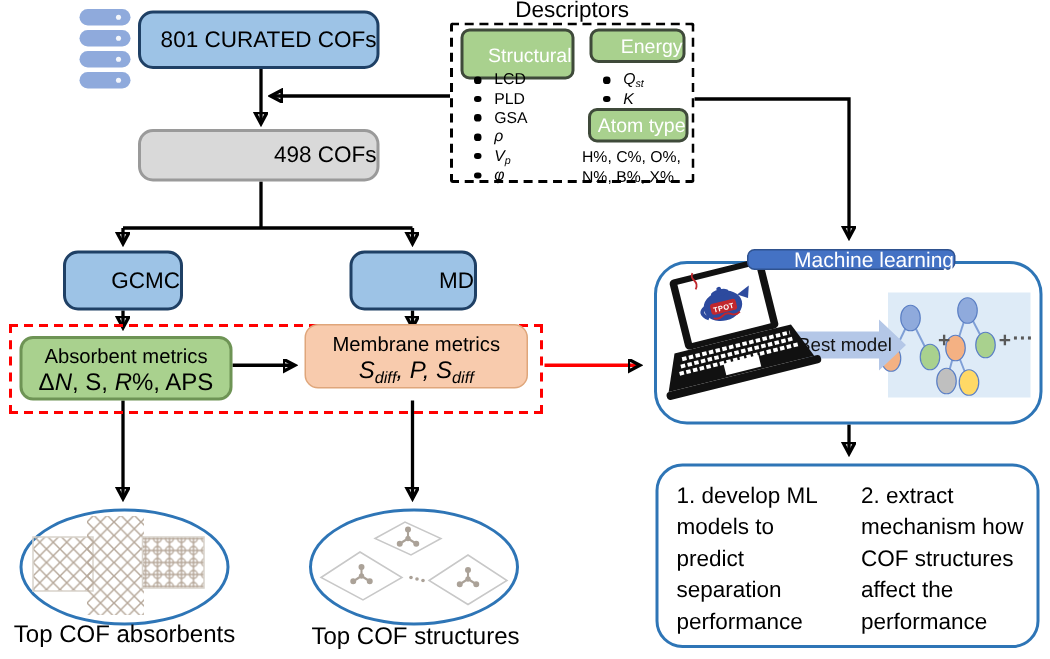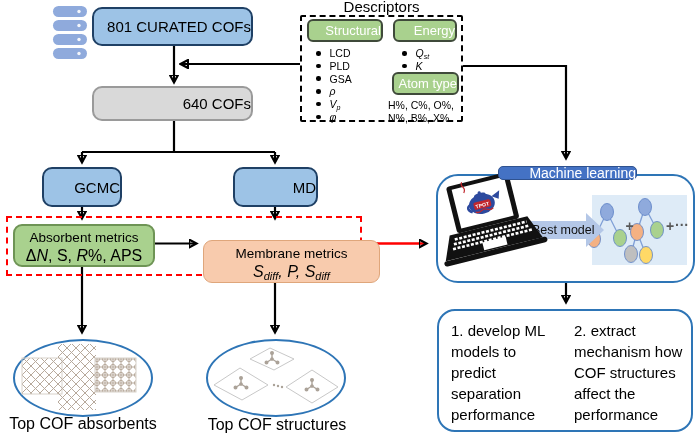--- a/index.html
+++ b/index.html
@@ -93,27 +93,27 @@
         <circle cx="29" cy="48.5" r="1.7"></circle>
     </g>
   </svg>
 
   <div class="box blue-node" style="left:92px;top:7px;width:161px;height:39px">
     <span>801 CURATED COFs</span>
   </div>
 
 
   <div class="box gray-node" style="left:92px;top:86px;width:161px;height:35px">
-    <span>640 COFs</span>
+    <span>498 COFs</span>
   </div>
 
   <div class="title" style="left:300px;top:-2px;width:163px">Descriptors</div>
   <div class="abs dashed-black" style="left:300px;top:15px;width:163px;height:107px"></div>
 
-  <div class="box chip" style="left:307px;top:19px;width:76px;height:23px">
+  <div class="box chip" style="left:307px;top:19px;width:76px;height:34px">
     <span>Structural</span>
   </div>
   <div class="box chip" style="left:393px;top:19px;width:64px;height:23px">
     <span>Energy</span>
   </div>
 
   <div class="small-list" style="left:316px;top:47px">
     <div class="row">
         <span class="dot"></span>
         <span>LCD</span>
@@ -166,21 +166,21 @@
     <span>MD</span>
   </div>
 
   <div class="abs dashed-red" style="left:6px;top:216px;width:356px;height:60px"></div>
 
   <div class="box metric green-metric" style="left:13px;top:224px;width:142px;height:43px">
     <div>Absorbent metrics</div>
     <div class="t2"><span>Δ</span><span class="it">N</span><span>, S, </span><span class="it">R</span><span>%, APS</span></div>
   </div>
 
-  <div class="box metric orange-metric" style="left:203px;top:240px;width:177px;height:43px">
+  <div class="box metric orange-metric" style="left:203px;top:216px;width:149px;height:43px">
     <div>Membrane metrics</div>
     <div class="t2 it"><span>S</span><span class="sb">diff</span><span>, </span><span>P</span><span>, </span><span>S</span><span class="sb">diff</span></div>
   </div>
 
   <div class="abs outline-box" style="left:436px;top:174px;width:259px;height:109px"></div>
   <div class="box ml-label" style="left:498px;top:166px;width:139px;height:14px">
     <span>Machine learning</span>
   </div>
 
   <svg class="abs" style="left:436px;top:174px;z-index:3" width="259" height="109" viewBox="0 0 259 109">

